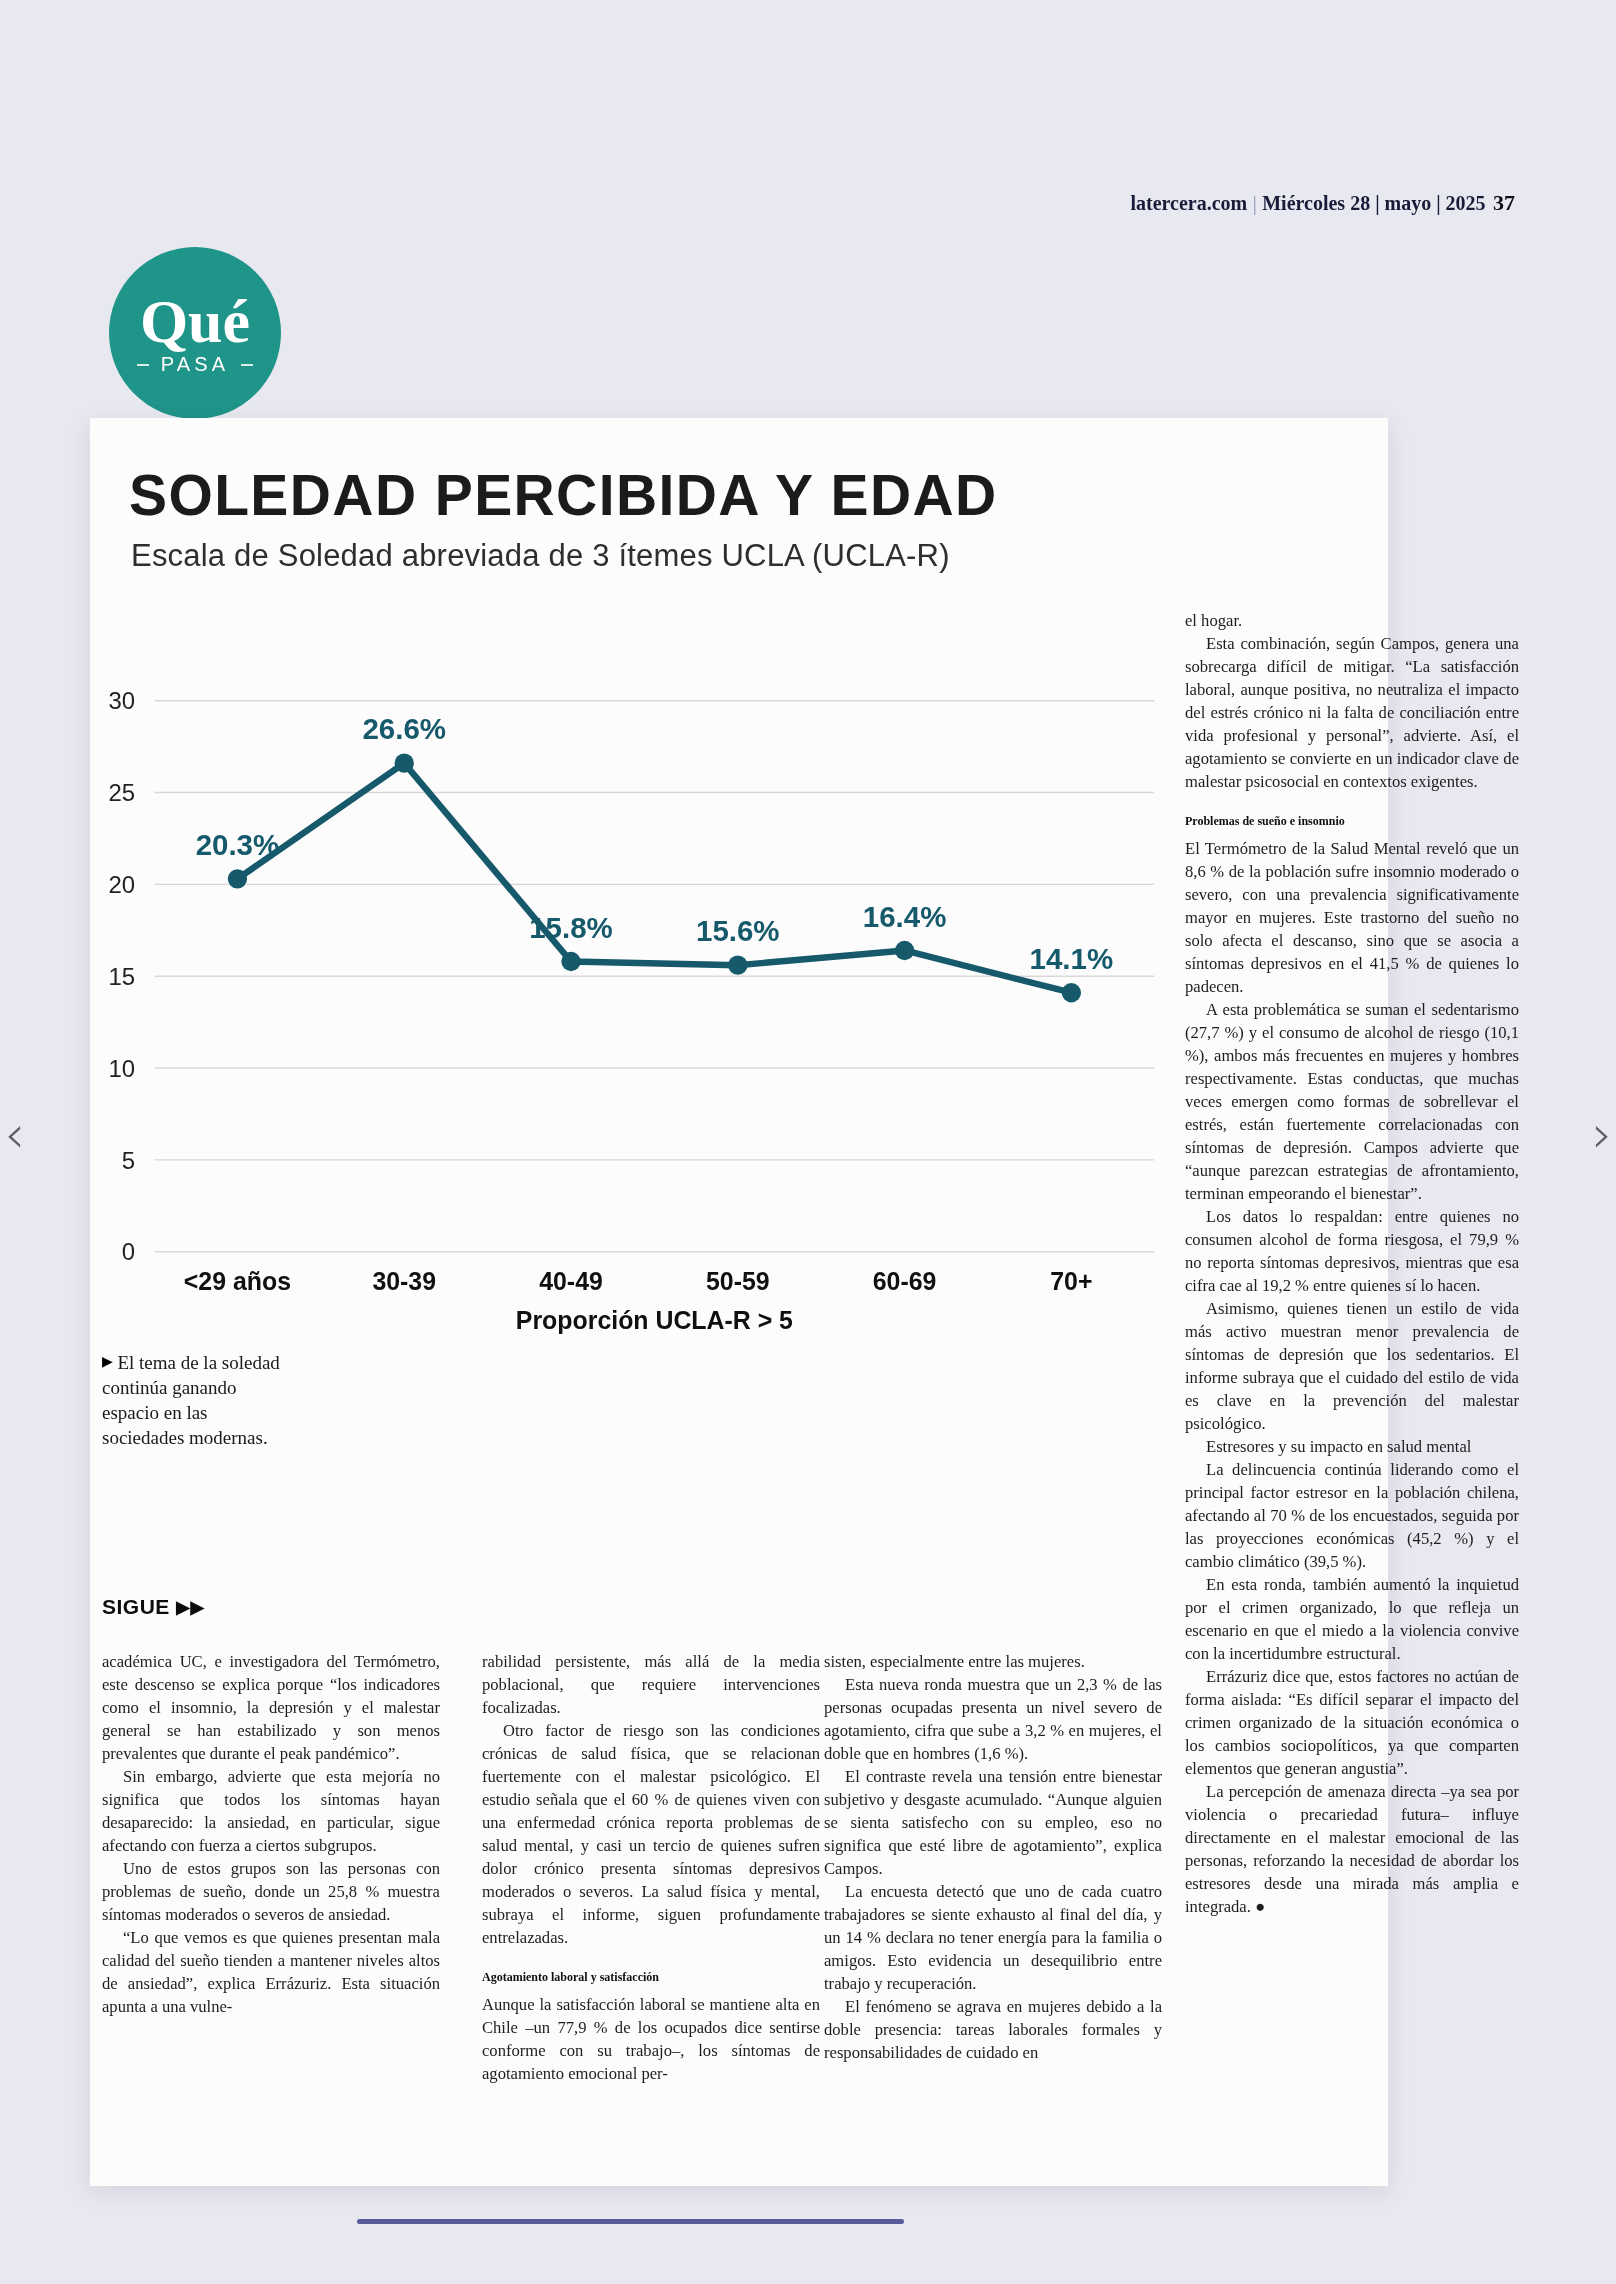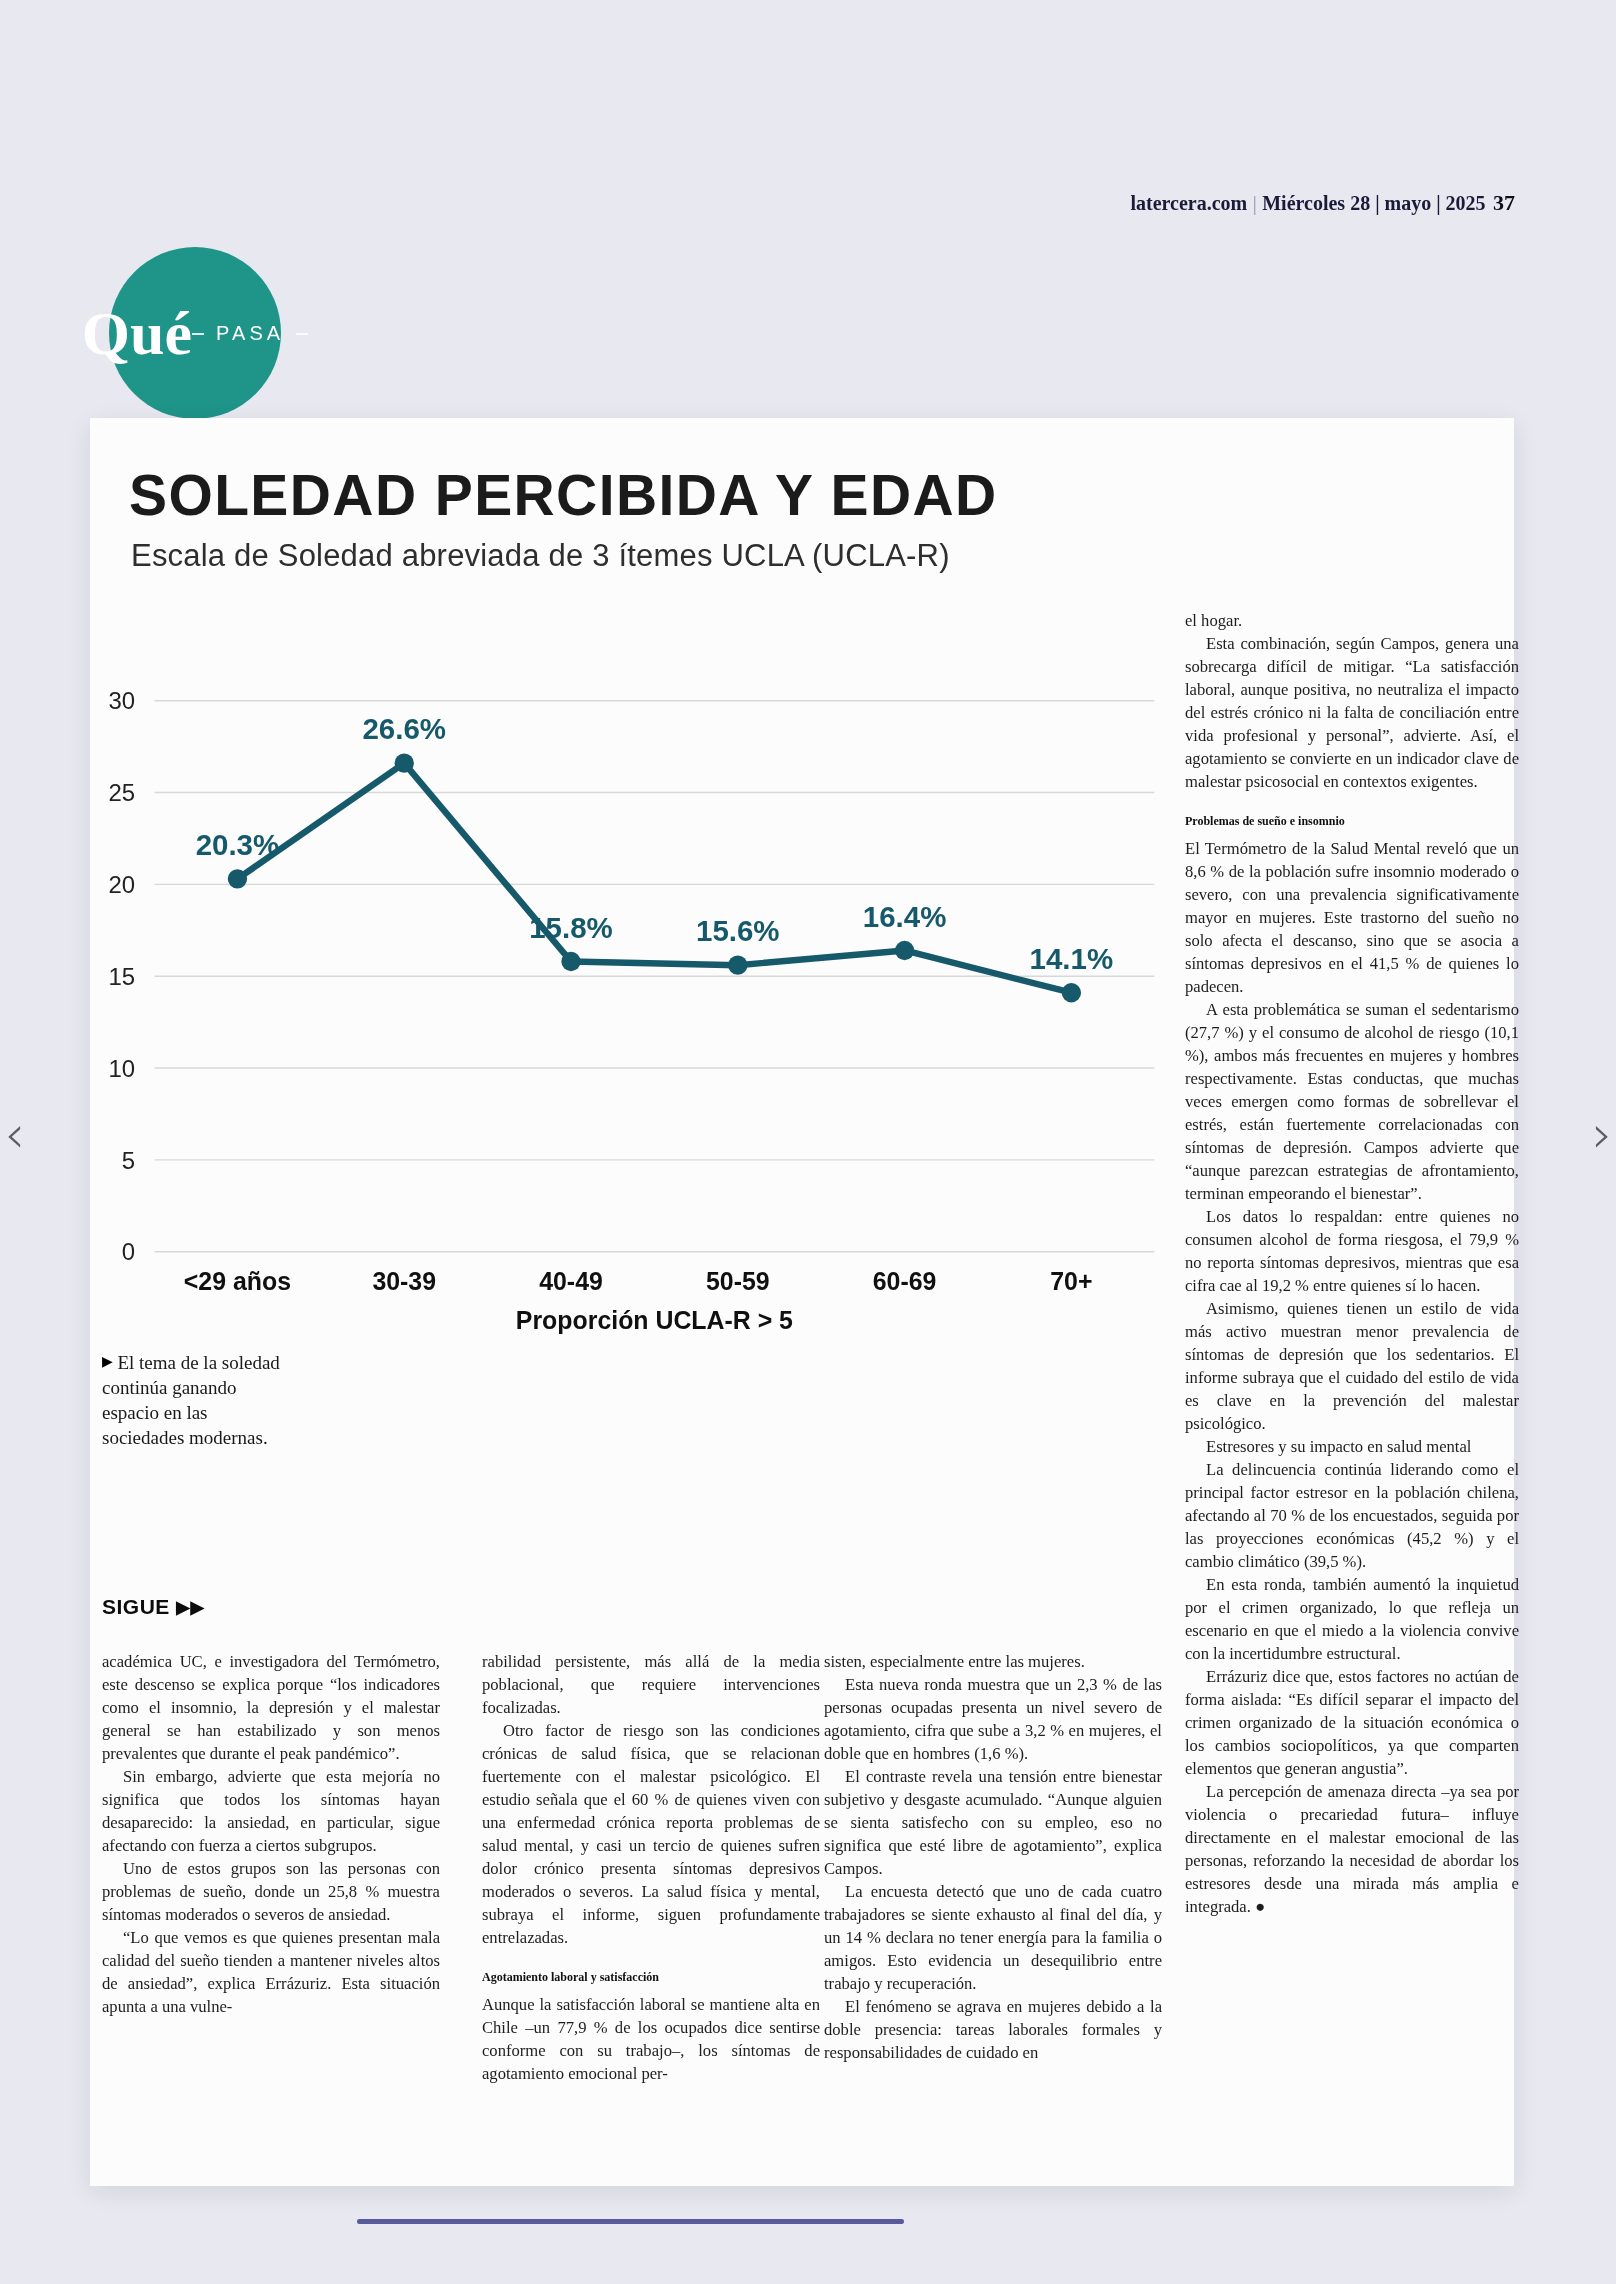--- a/index.html
+++ b/index.html
@@ -17,42 +17,42 @@
     font-family:"Liberation Serif",serif;
     font-weight:bold;font-size:20px;color:#1a1b38;
     white-space:nowrap;
   }
   .masthead .sep{color:#9093b0;font-weight:normal;padding:0 5.5px;}
   .masthead .pageno{font-size:22px;margin-left:7.4px;color:#0e0e18;}
   
   .logo{
     position:absolute;left:109px;top:247px;width:172px;height:172px;
     border-radius:50%;background:#1f9489;color:#ffffff;
-    display:flex;align-items:center;justify-content:center;
+    display:flex;flex-direction:column;align-items:center;justify-content:center;
   }
   .logo .q{font-family:"Liberation Serif",serif;font-weight:bold;font-size:62px;line-height:1;}
   .logo .p{font-family:"Liberation Sans",sans-serif;font-size:20px;letter-spacing:4.1px;margin-top:1.8px;display:flex;align-items:center;gap:12px;}
   .logo .rule{width:12px;height:1.4px;background:rgba(255,255,255,.85);display:inline-block;}
   
   .navbtn{
     position:absolute;top:1109px;
     background:none;border:none;cursor:pointer;
     font-family:"DejaVu Sans",sans-serif;
     font-size:51px;font-weight:200;color:#5c5d63;line-height:1;
     padding:0;
   }
   .navbtn.prev{left:4.6px;}
   .navbtn.next{right:3.7px;}
   .scrollbar{
     position:absolute;left:357px;top:2219px;width:547px;height:4.6px;
     background:#585a99;border-radius:2.3px;cursor:pointer;
   }
   
   .sheet{
-    position:absolute;left:90px;top:418px;width:1424px;height:1768px;
+    position:absolute;left:90px;top:418px;width:1298px;height:1768px;
     background:#fcfcfd;
     box-shadow:0 5.5px 23px rgba(25,25,60,.10);
   }
   .title{
     position:absolute;left:39px;top:48px;margin:0;
     font-family:"Liberation Sans",sans-serif;font-weight:bold;
     font-size:57px;letter-spacing:1.4px;color:#1b1b1b;line-height:1.05;
   }
   .subtitle{
     position:absolute;left:41px;top:121px;margin:0;

